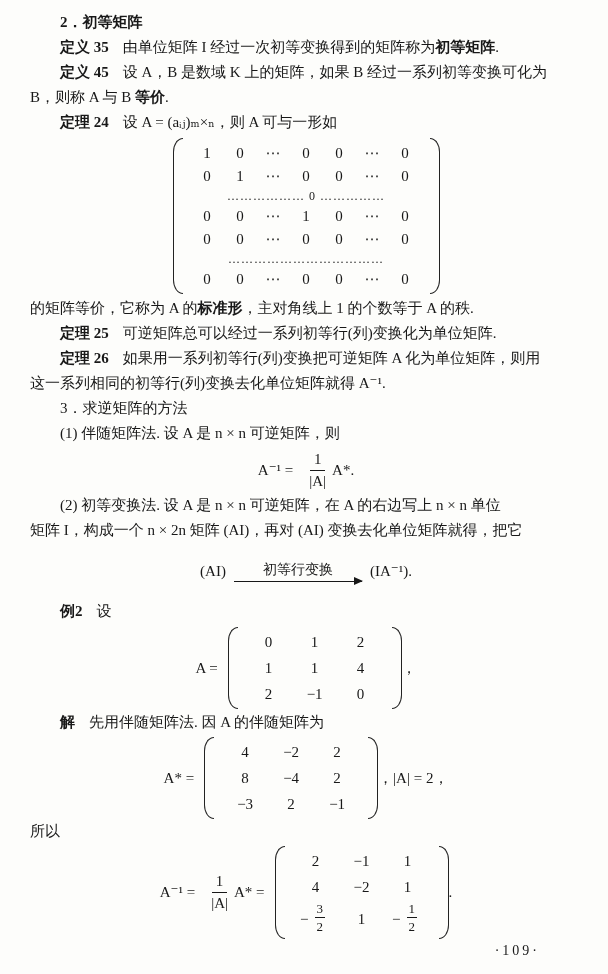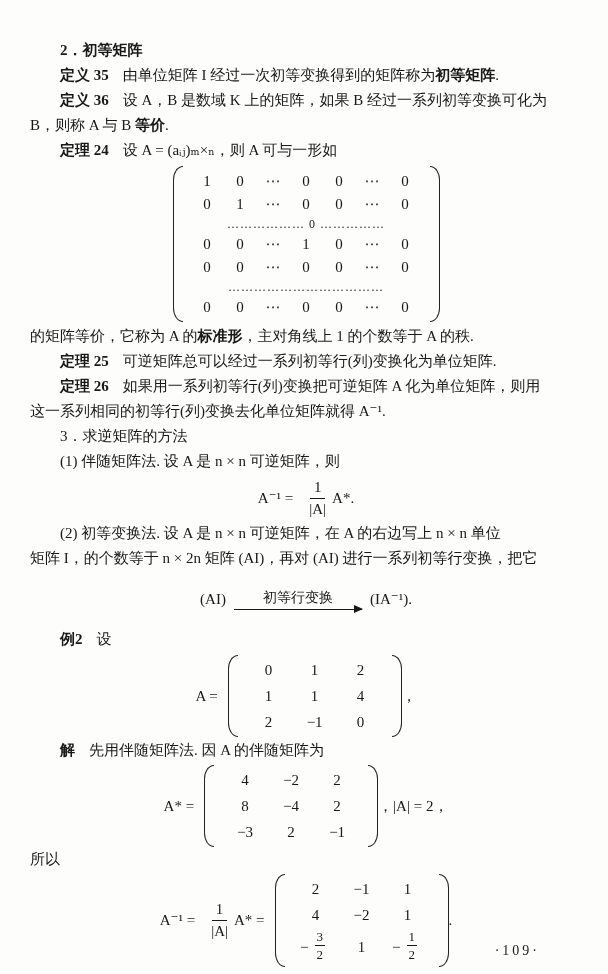--- a/index.html
+++ b/index.html
@@ -5,21 +5,21 @@
   html,body{margin:0;padding:0;}
   body{
     width:608px;height:974px;overflow:hidden;
     background:#fdfdfb;color:#181818;
     font-family:"Liberation Serif","DejaVu Serif",serif;
     font-size:15px;line-height:25px;
   }
   .page{padding:10px 26px 0 30px;position:relative;height:964px;box-sizing:border-box;}
   .line{white-space:nowrap;}
   .indent{padding-left:30px;}
-  .bold{font-weight:bold;margin-top:28px;}
+  .bold{font-weight:bold;}
   .label{margin-right:14px;}
   .gap{margin-right:10px;}
   .math-block{display:flex;justify-content:center;align-items:center;}
   .matrix{display:inline-flex;align-items:stretch;}
   .paren{width:9px;}
   .paren.left{border-left:1.6px solid #222;border-top:1.6px solid #222;border-bottom:1.6px solid #222;
     border-top-left-radius:10px 14px;border-bottom-left-radius:10px 14px;}
   .paren.right{border-right:1.6px solid #222;border-top:1.6px solid #222;border-bottom:1.6px solid #222;
     border-top-right-radius:10px 14px;border-bottom-right-radius:10px 14px;}
   .mgrid{display:grid;align-content:center;align-items:center;justify-items:center;padding:4px 8px;}
@@ -53,21 +53,21 @@
 
 <div class="page">
 
   <div class="line indent bold"><span>2．初等矩阵</span></div>
 
   <div class="line indent">
     <span class="bold label">定义 35</span><span>由单位矩阵 I 经过一次初等变换得到的矩阵称为</span><span class="bold">初等矩阵</span><span>.</span>
   </div>
 
   <div class="line indent">
-    <span class="bold label">定义 36</span><span>设 A，B 是数域 K 上的矩阵，如果 B 经过一系列初等变换可化为</span>
+    <span class="bold label">定义 45</span><span>设 A，B 是数域 K 上的矩阵，如果 B 经过一系列初等变换可化为</span>
   </div>
   <div class="line">
     <span>B，则称 A 与 B </span><span class="bold">等价</span><span>.</span>
   </div>
 
   <div class="line indent">
     <span class="bold label">定理 24</span><span>设 A = (aᵢⱼ)ₘ×ₙ，则 A 可与一形如</span>
   </div>
 
   <div class="math-block std-block">
@@ -138,21 +138,21 @@
   <div class="math-block f1-block">
     <span class="gap">A⁻¹ =</span>
     <span class="frac">
       <span class="fnum">1</span>
       <span class="fden">|A|</span>
     </span>
     <span>A*.</span>
   </div>
 
   <div class="line indent"><span>(2) 初等变换法. 设 A 是 n × n 可逆矩阵，在 A 的右边写上 n × n 单位</span></div>
-  <div class="line"><span>矩阵 I，的个数等于 n × 2n 矩阵 (AI)，再对 (AI) 进行一系列初等行变换，把它</span></div>
+  <div class="line"><span>矩阵 I，构成一个 n × 2n 矩阵 (AI)，再对 (AI) 变换去化单位矩阵就得，把它</span></div>
 
   <div class="math-block arrow-block">
     <span>(AI)</span>
     <span class="arrow-wrap">
       <span class="arrow-label">初等行变换</span>
       <span class="arrow-line"></span>
     </span>
     <span>(IA⁻¹).</span>
   </div>
 

